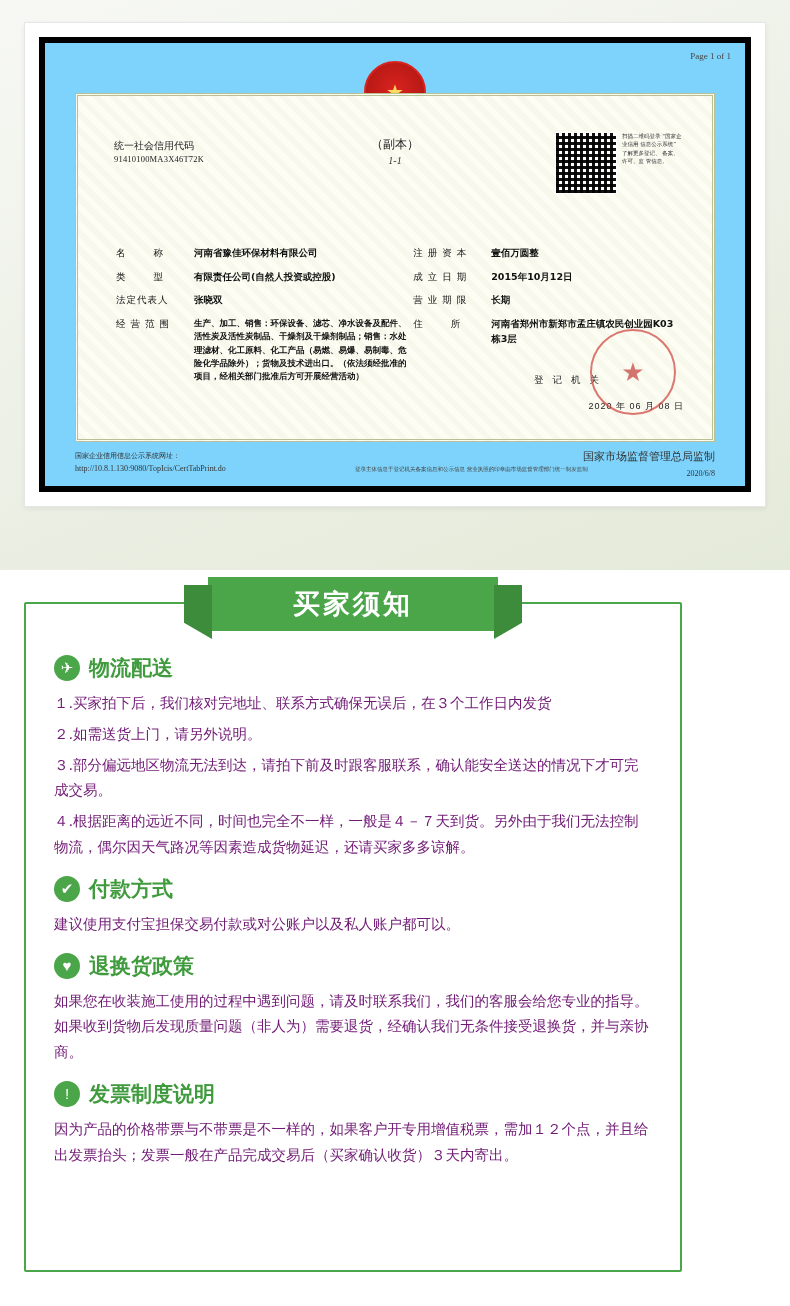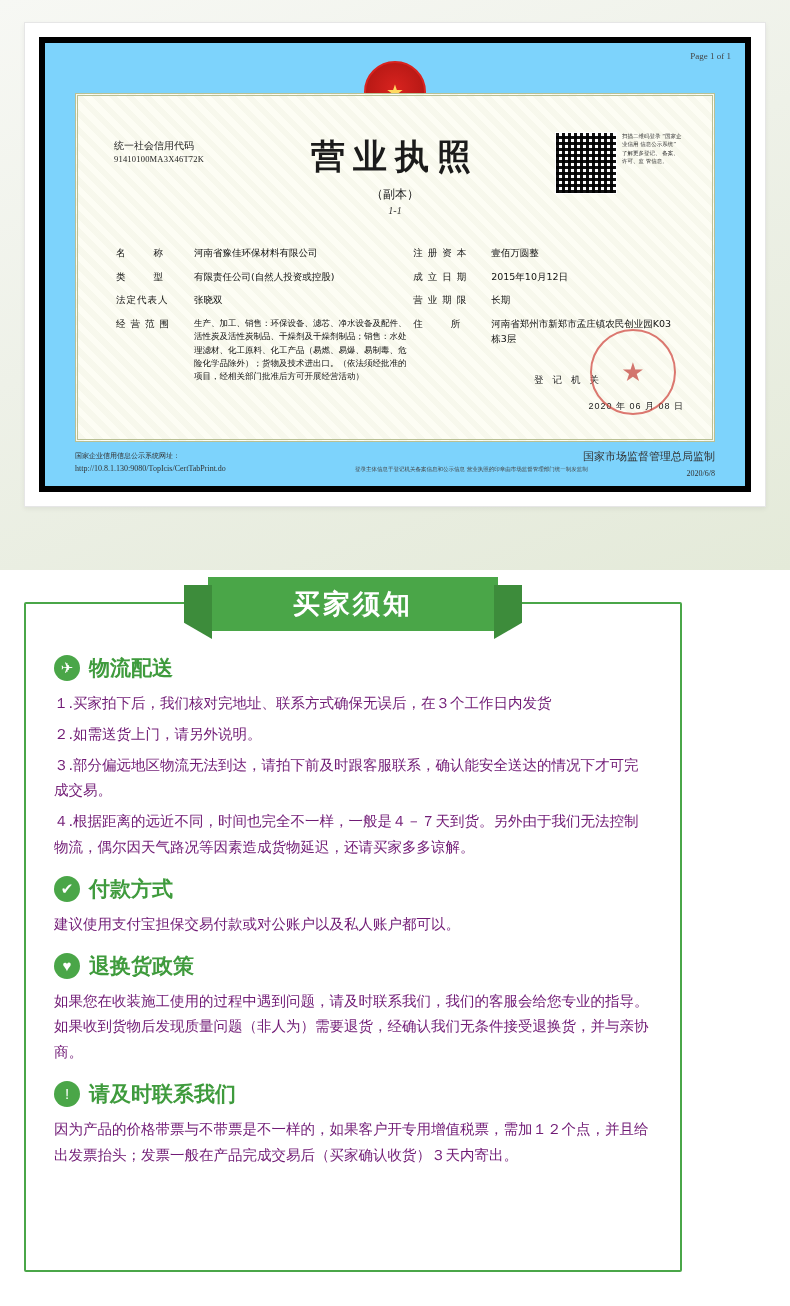--- a/index.html
+++ b/index.html
@@ -157,21 +157,21 @@
   .col-left { width: 52%; }
   .col-right { width: 48%; padding-left: 6px; }
   .frow { display: flex; margin-bottom: 9px; line-height: 1.55; }
   .flabel {
     width: 78px;
     flex: none;
     letter-spacing: 3px;
     color: #111;
   }
   .flabel.tight { letter-spacing: 1px; }
-  .fvalue { flex: 1; }
+  .fvalue { flex: 1; font-weight: bold; }
   .fvalue.small { font-size: 8.5px; line-height: 1.55; }
 
   .reg-org {
     position: absolute;
     right: 110px;
     bottom: 52px;
     font-size: 9.5px;
     letter-spacing: 3px;
     font-family: "DejaVu Sans", sans-serif;
   }
@@ -335,21 +335,20 @@
         <div class="qr-wrap">
           <div class="qr"></div>
           <div class="qr-note">扫描二维码登录
 “国家企业信用
 信息公示系统”
 了解更多登记、
 备案、许可、监
 管信息。</div>
         </div>
 
-        <div class="cert-title">营业执照</div>
         <div class="cert-sub">（副本）</div>
         <div class="cert-subnum">1-1</div>
 
         <div class="fields">
           <div class="col-left">
             <div class="frow">
               <div class="flabel">名　　称</div>
               <div class="fvalue">河南省豫佳环保材料有限公司</div>
             </div>
             <div class="frow">
@@ -431,18 +430,18 @@
       <div class="blk-head">
         <span class="blk-icon">♥</span>
         <span class="blk-title">退换货政策</span>
       </div>
       <p>如果您在收装施工使用的过程中遇到问题，请及时联系我们，我们的客服会给您专业的指导。如果收到货物后发现质量问题（非人为）需要退货，经确认我们无条件接受退换货，并与亲协商。</p>
     </div>
 
     <div class="blk">
       <div class="blk-head">
         <span class="blk-icon">!</span>
-        <span class="blk-title">请及时联系我们</span>
+        <span class="blk-title">发票制度说明</span>
       </div>
       <p>因为产品的价格带票与不带票是不一样的，如果客户开专用增值税票，需加１２个点，并且给出发票抬头；发票一般在产品完成交易后（买家确认收货）３天内寄出。</p>
     </div>
   </div>
 </section>
 
 </body></html>

